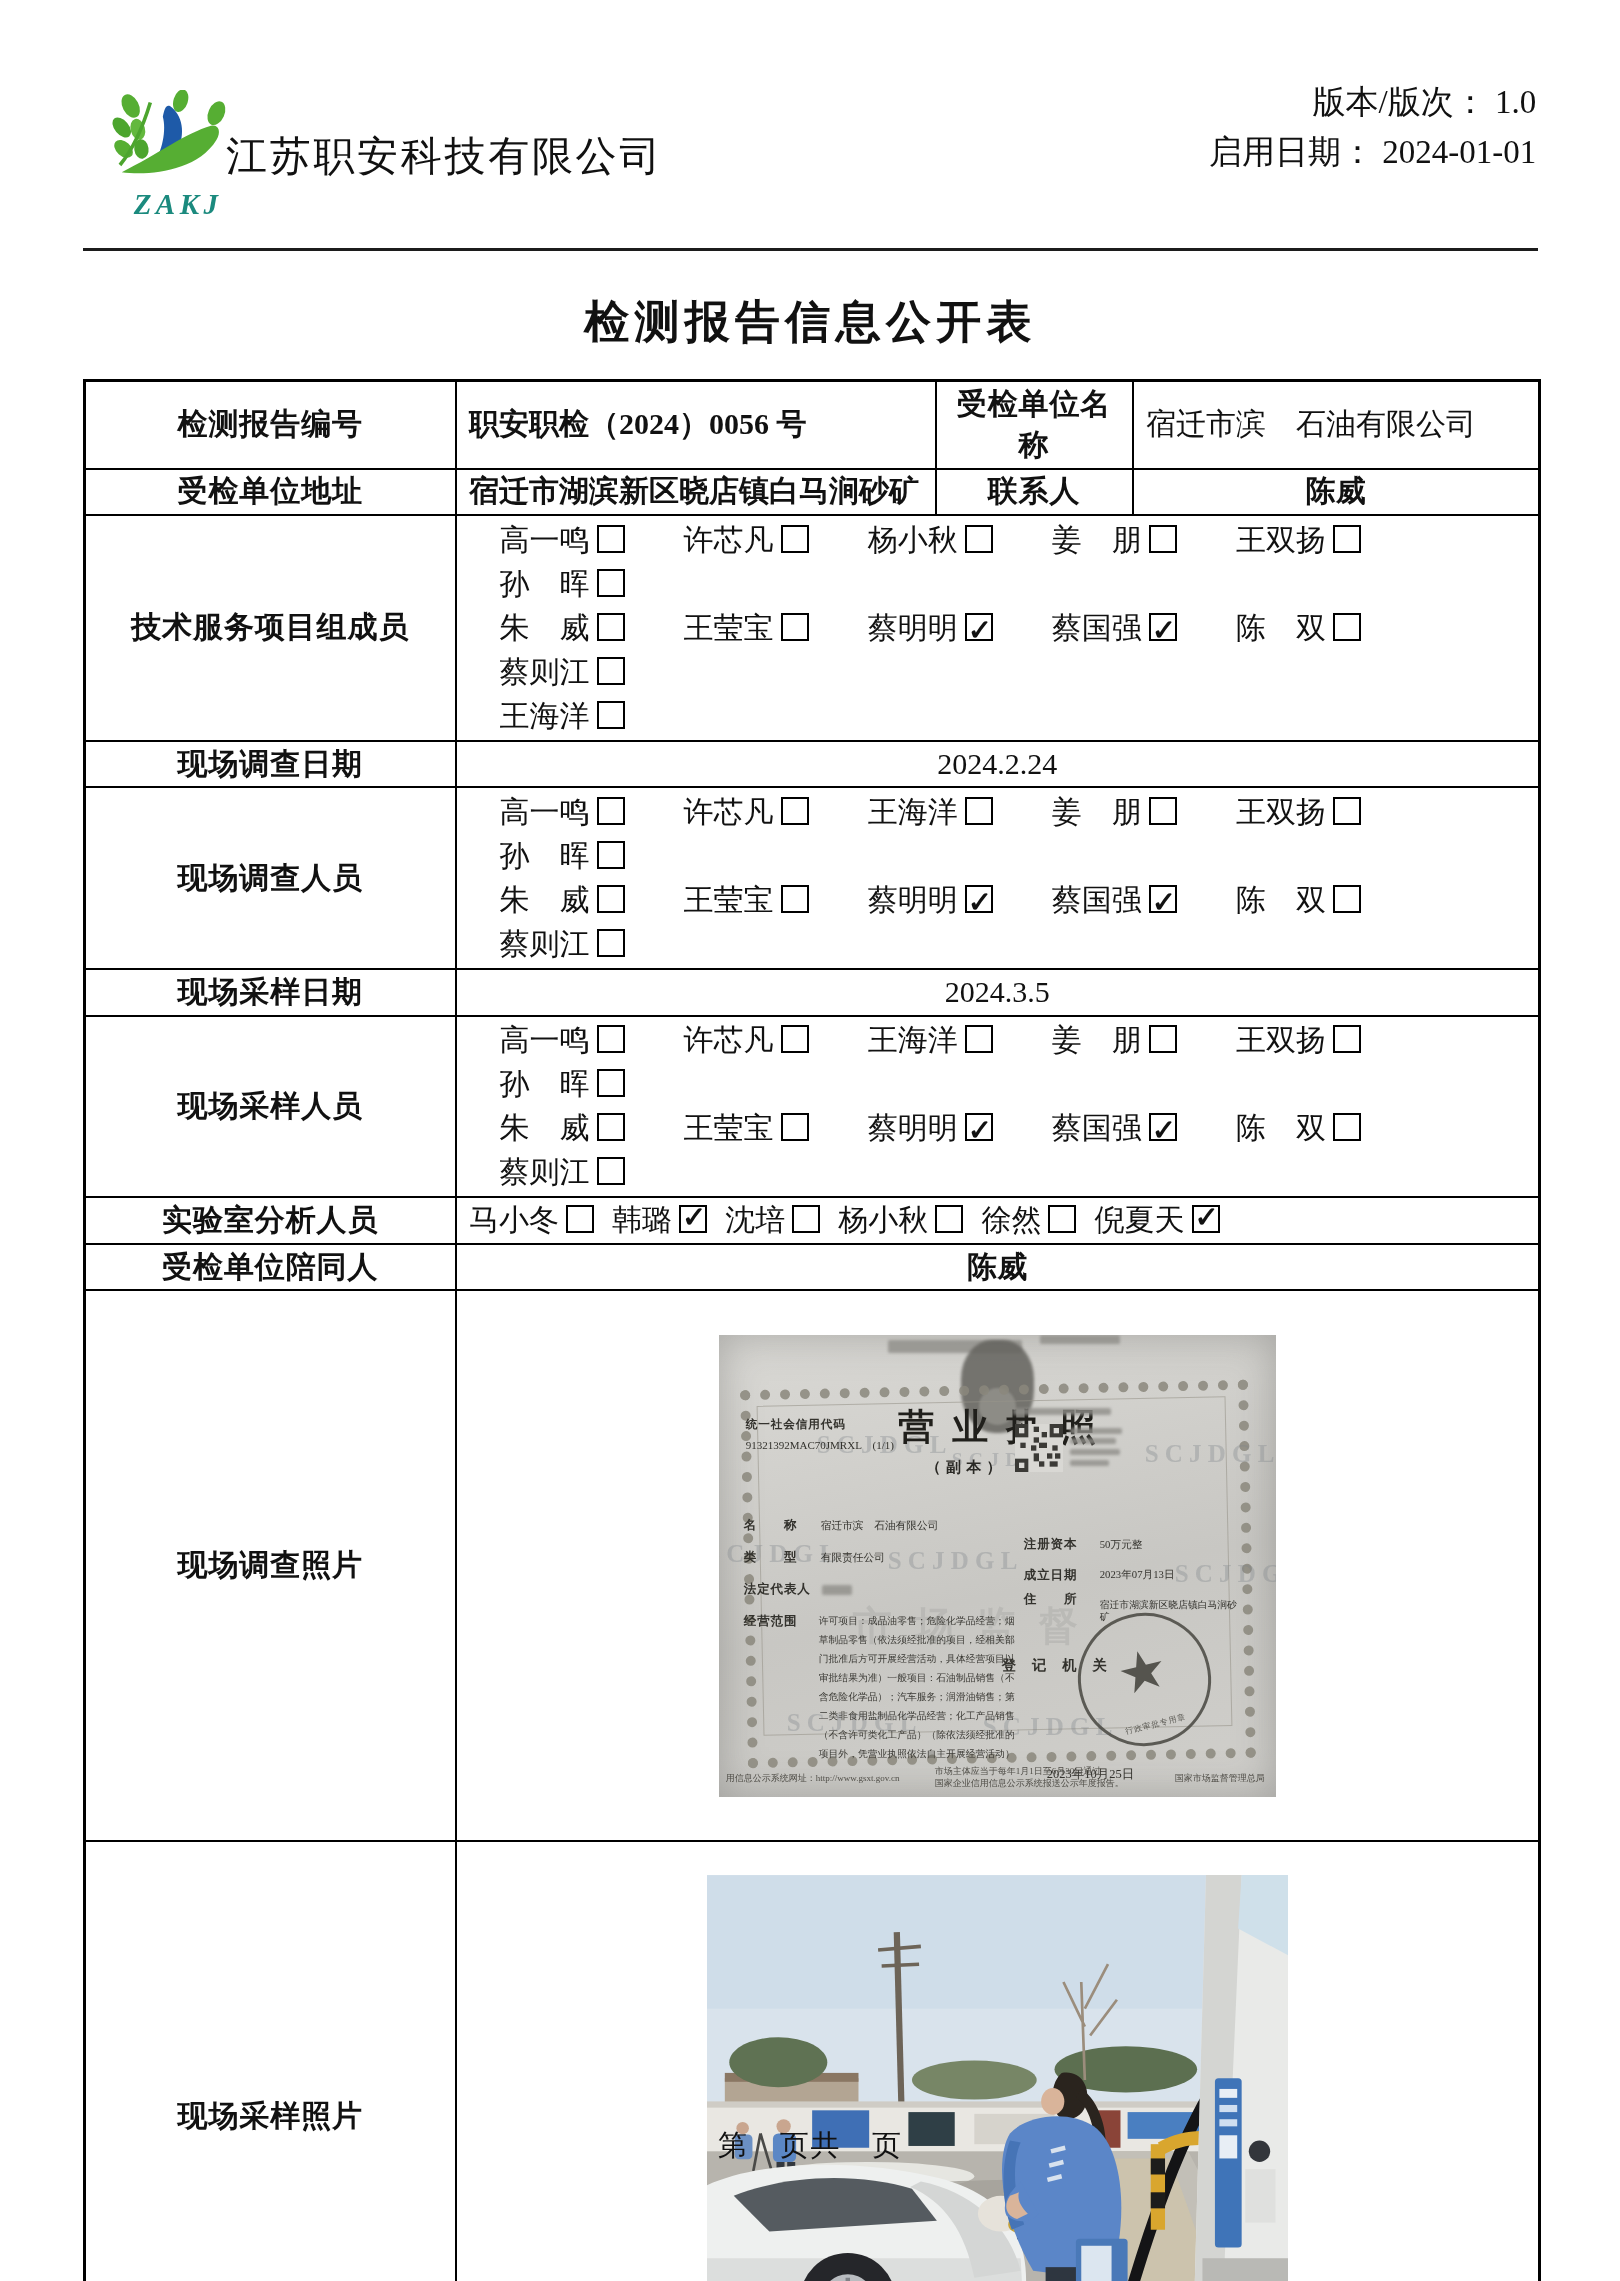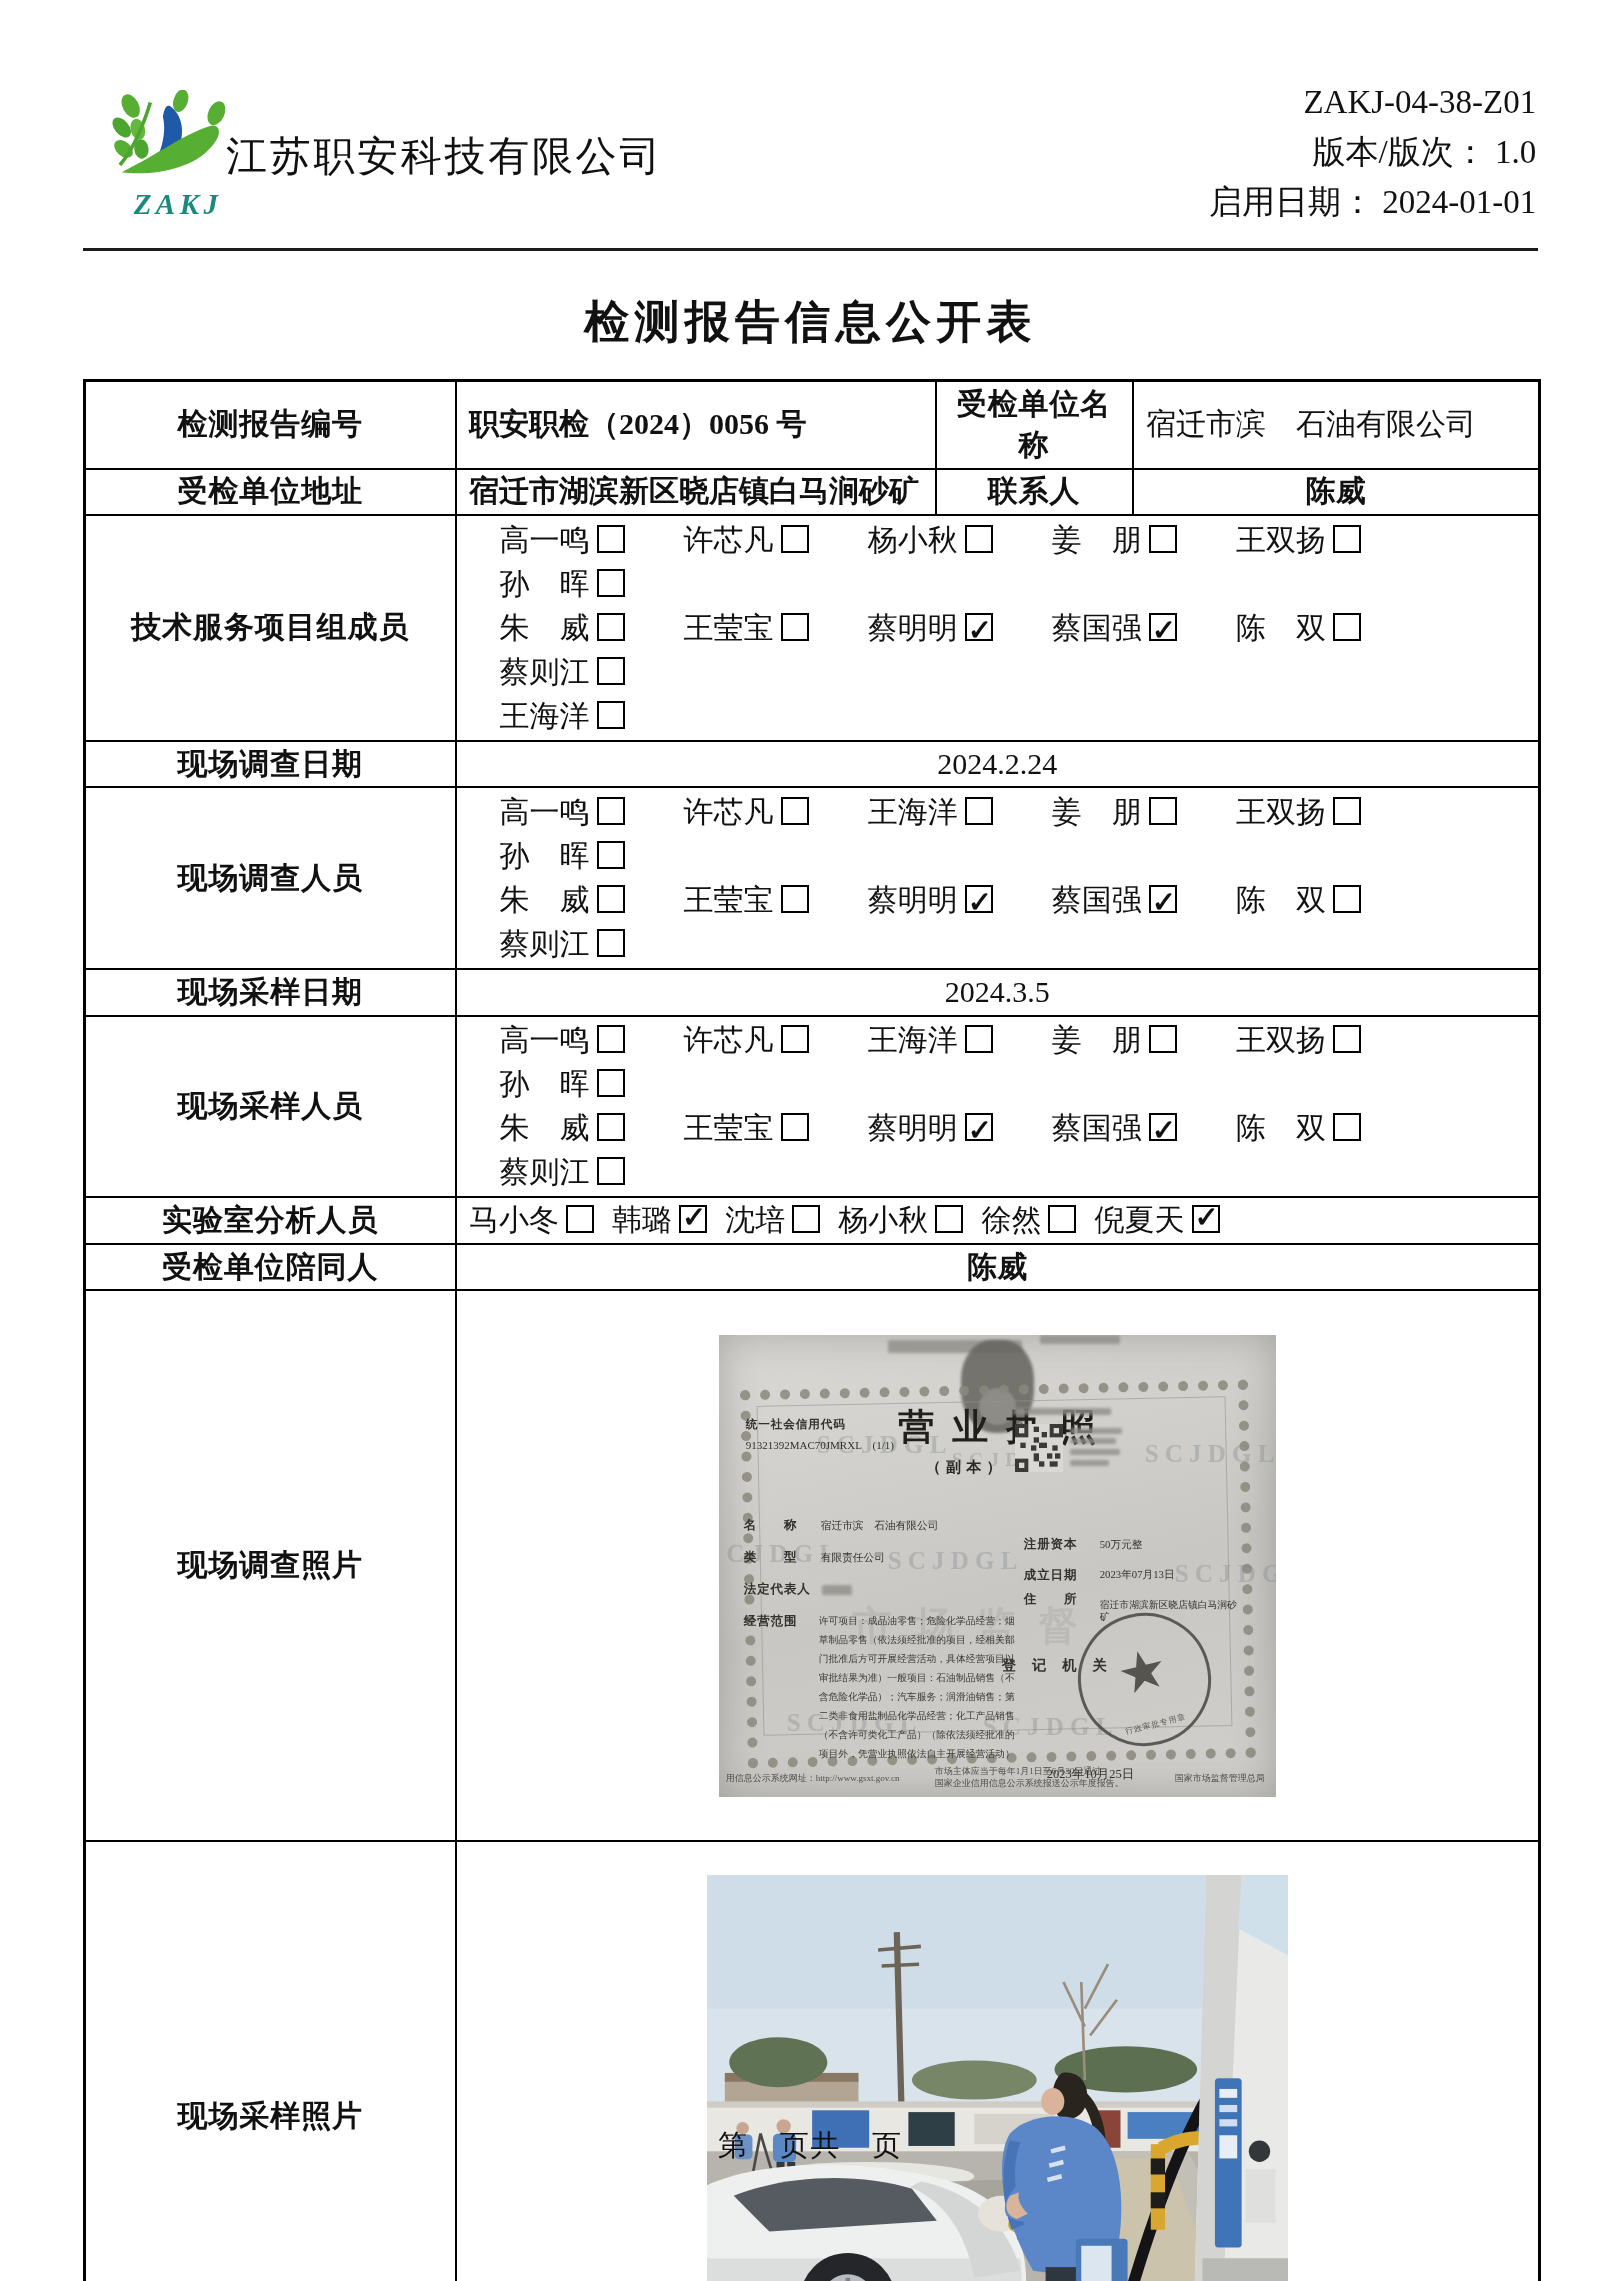--- a/index.html
+++ b/index.html
@@ -87,21 +87,20 @@
             <ellipse cx="78" cy="12" rx="8" ry="13" fill="#56ae33" transform="rotate(18 78 12)"></ellipse>
           </g>
           <path d="M66 18 C80 28 84 48 74 70 C66 84 52 88 46 84 C58 70 62 44 58 30 C60 20 62 16 66 18 Z" fill="#1e5aa8"></path>
           <path d="M12 92 C40 96 96 92 118 56 C124 46 120 38 112 40 C84 48 52 72 12 92 Z" fill="#56ae33"></path>
           <ellipse cx="118" cy="26" rx="9" ry="14" fill="#56ae33" transform="rotate(24 118 26)"></ellipse>
         </svg>
         <span class="logo-tx">ZAKJ</span>
       </div>
       <div class="company">江苏职安科技有限公司</div>
       <div class="docinfo">
-        <div>ZAKJ-04-38-Z01</div>
         <div>版本/版次： 1.0</div>
         <div>启用日期： 2024-01-01</div>
       </div>
     </div>
 
     <div class="title">检测报告信息公开表</div>
 
     <table>
       <colgroup>
           <col style="width:371px">

